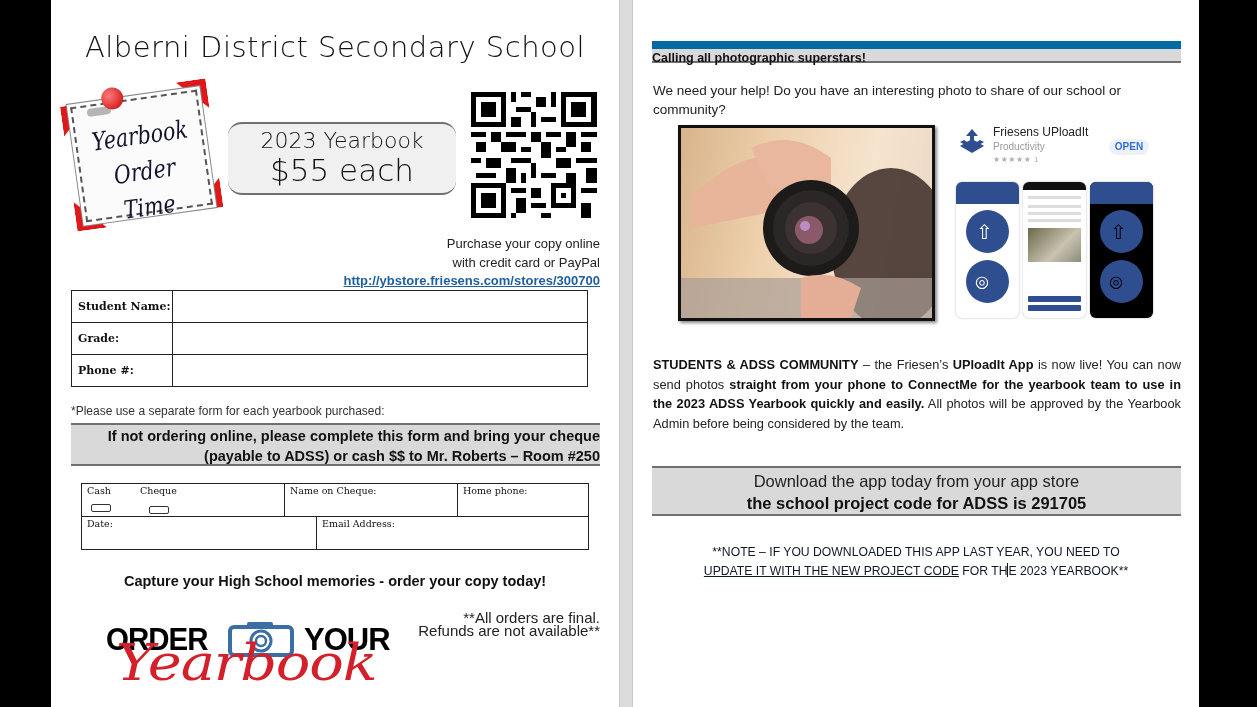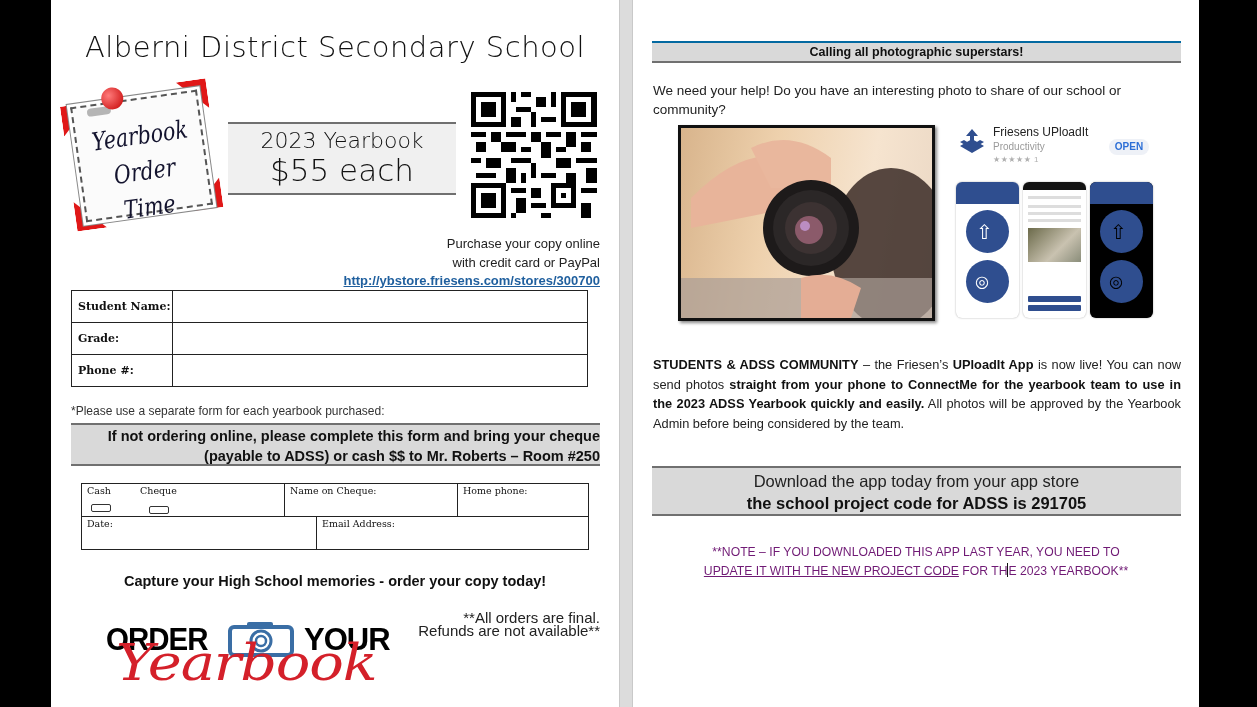--- a/index.html
+++ b/index.html
@@ -19,21 +19,21 @@
   .sticky .corner { position: absolute; width: 30px; height: 30px; background: #e01818; }
   .sticky .c1 { left: -4px; top: 8px; clip-path: polygon(0 0, 100% 0, 0 100%); }
   .sticky .c2 { right: -4px; top: 0; clip-path: polygon(0 0, 100% 0, 100% 100%); }
   .sticky .c3 { left: -4px; bottom: -6px; clip-path: polygon(0 0, 0 100%, 100% 100%); }
   .sticky .c4 { right: -4px; bottom: -2px; clip-path: polygon(100% 0, 100% 100%, 0 100%); }
   .sticky .paper { position: absolute; left: 6px; top: 10px; right: 6px; bottom: 2px; background: #fbfbfb; border: 2px dashed #555; box-shadow: 0 0 0 3px #fff, 0 0 0 4px #888; }
   .sticky .pin { position: absolute; left: 38px; top: -4px; width: 22px; height: 22px; border-radius: 50%; background: radial-gradient(circle at 35% 35%, #ff7b7b, #c40000); }
   .sticky .pinshadow { position: absolute; left: 22px; top: 14px; width: 24px; height: 8px; border-radius: 4px; background: #b5b5b5; }
   .sticky .txt { position: absolute; left: 12px; right: 10px; top: 30px; text-align: center; font-family: "DejaVu Serif", serif; font-style: italic; font-size: 25px; line-height: 36px; color: #13132e; transform: scaleX(0.82); }
 
-  .price-box { left: 177px; top: 122px; width: 228px; height: 73px; background: #f0f0f0; border-top: 2px solid #707070; border-bottom: 2px solid #707070; text-align: center; font-family: "DejaVu Sans", sans-serif; font-weight: 300; }
+  .price-box { left: 177px; top: 122px; width: 228px; height: 73px; background: #f0f0f0; border-top: 2px solid #707070; border-bottom: 2px solid #707070; text-align: center; font-family: "DejaVu Sans", sans-serif; font-weight: 300; border-radius: 14px; }
   .price-box .yr { font-size: 22px; margin-top: 4px; }
   .price-box .amt { font-size: 31px; line-height: 34px; }
 
   .qr { left: 419px; top: 92px; width: 127px; height: 126px; }
 
   .purchase { right: 19px; top: 235px; text-align: right; font-size: 13px; line-height: 18.5px; color: #222; }
   .purchase .url { color: #1f5f9e; font-weight: bold; text-decoration: underline; display: block; }
 
   table.student { position: absolute; left: 20px; top: 290px; width: 517px; border-collapse: collapse; }
   table.student td { border: 1px solid #222; height: 32px; font-family: "DejaVu Serif", serif; font-weight: bold; font-size: 11px; padding-left: 6px; }
@@ -50,42 +50,42 @@
   .chk { position: absolute; width: 20px; height: 8px; border: 1px solid #333; border-radius: 2px; top: 20px; }
   .payform .row2 { position: absolute; left: 0; top: 33px; width: 100%; height: 33px; }
 
   .capture { left: 0; width: 568px; top: 573px; text-align: center; font-weight: bold; font-size: 14.5px; }
 
   .final { right: 19px; top: 611px; text-align: right; font-size: 15px; line-height: 13px; color: #222; }
 
   .order-logo { left: 55px; top: 616px; width: 310px; height: 90px; }
 
   
-  .hdr-bar { left: 19px; top: 41px; width: 529px; height: 22px; background: #d9d9d9; border-top: 2px solid #0369a1; border-bottom: 2px solid #707070; text-align: center; font-weight: bold; font-size: 12.5px; line-height: 18px; }
+  .hdr-bar { left: 19px; top: 41px; width: 529px; height: 22px; background: #d9d9d9; border-top: 8px solid #0369a1; border-bottom: 2px solid #707070; text-align: left; font-weight: bold; font-size: 12.5px; line-height: 18px; }
   .intro { left: 20px; top: 81px; width: 510px; font-size: 13.5px; line-height: 19px; color: #222; }
 
   .photo { left: 45px; top: 125px; width: 257px; height: 196px; border: 3px solid #111; box-shadow: 2px 2px 3px #888; background: linear-gradient(100deg, #d8b48c 0%, #eed1ad 35%, #f6e4cf 70%, #ead7c4 100%); overflow: hidden; }
 
   .app-card { left: 318px; top: 120px; width: 228px; height: 205px; }
   .app-icon { position: absolute; left: 5px; top: 6px; width: 32px; height: 32px; }
   .app-name { position: absolute; left: 42px; top: 5px; font-size: 12px; color: #222; }
   .app-cat { position: absolute; left: 42px; top: 21px; font-size: 10px; color: #9a9a9a; }
   .app-rating { position: absolute; left: 42px; top: 35px; font-size: 8px; color: #b0b0b0; letter-spacing: 0.5px; }
   .open-btn { position: absolute; left: 158px; top: 19px; width: 40px; height: 16px; border-radius: 8px; background: #eef1f7; color: #2d6fd6; font-weight: bold; font-size: 10px; text-align: center; line-height: 16px; }
   .shot { position: absolute; top: 62px; width: 63px; height: 136px; border-radius: 6px; overflow: hidden; box-shadow: 0 0 2px #aaa; }
   .shot .top { height: 22px; background: #2f4e8f; }
   .shot .circle { position: absolute; left: 10px; width: 43px; height: 43px; border-radius: 50%; background: #2f4e8f; }
 
   .body-para { left: 20px; top: 355px; width: 528px; font-size: 12.8px; line-height: 19.5px; text-align: justify; color: #222; }
   .body-para b { color: #111; }
 
   .dl-bar { left: 19px; top: 466px; width: 529px; height: 50px; background: #d9d9d9; border-top: 2px solid #707070; border-bottom: 2px solid #707070; text-align: center; font-size: 16.5px; line-height: 22px; color: #222; }
   .dl-bar .code { font-weight: bold; color: #111; }
 
-  .note2 { left: 0; width: 566px; top: 543px; text-align: center; font-size: 12.2px; line-height: 19px; color: #701a75; }
+  .note2 { left: 0; width: 566px; top: 543px; text-align: center; font-size: 12.2px; line-height: 19px; color: #0f172a; }
   .note2 .u { text-decoration: underline; }
   .caret { display: inline-block; width: 1px; height: 14px; background: #111; vertical-align: -2px; }
 </style>
 </head>
 <body>
 
 <div class="gutter"></div>
 
 <div class="page page1">
 

